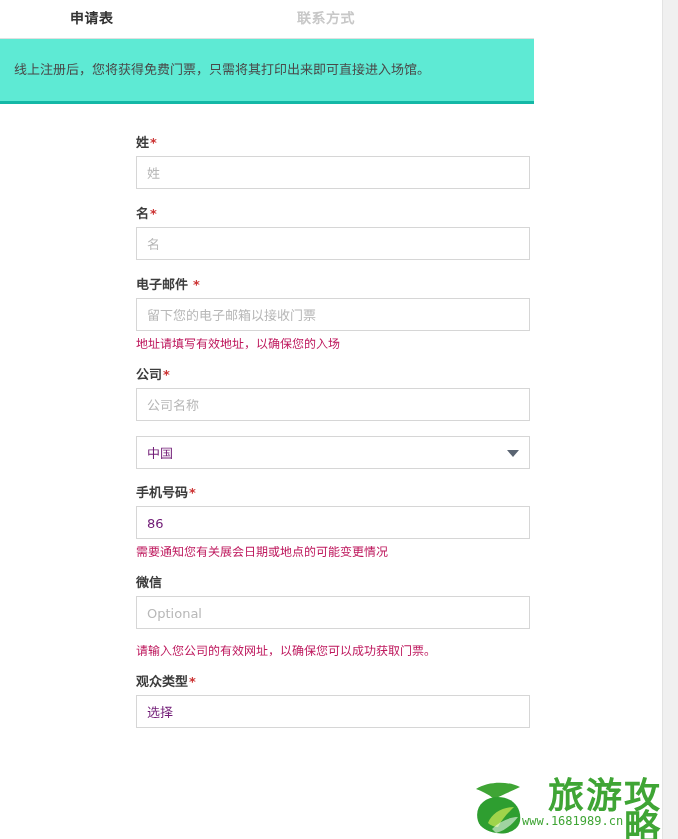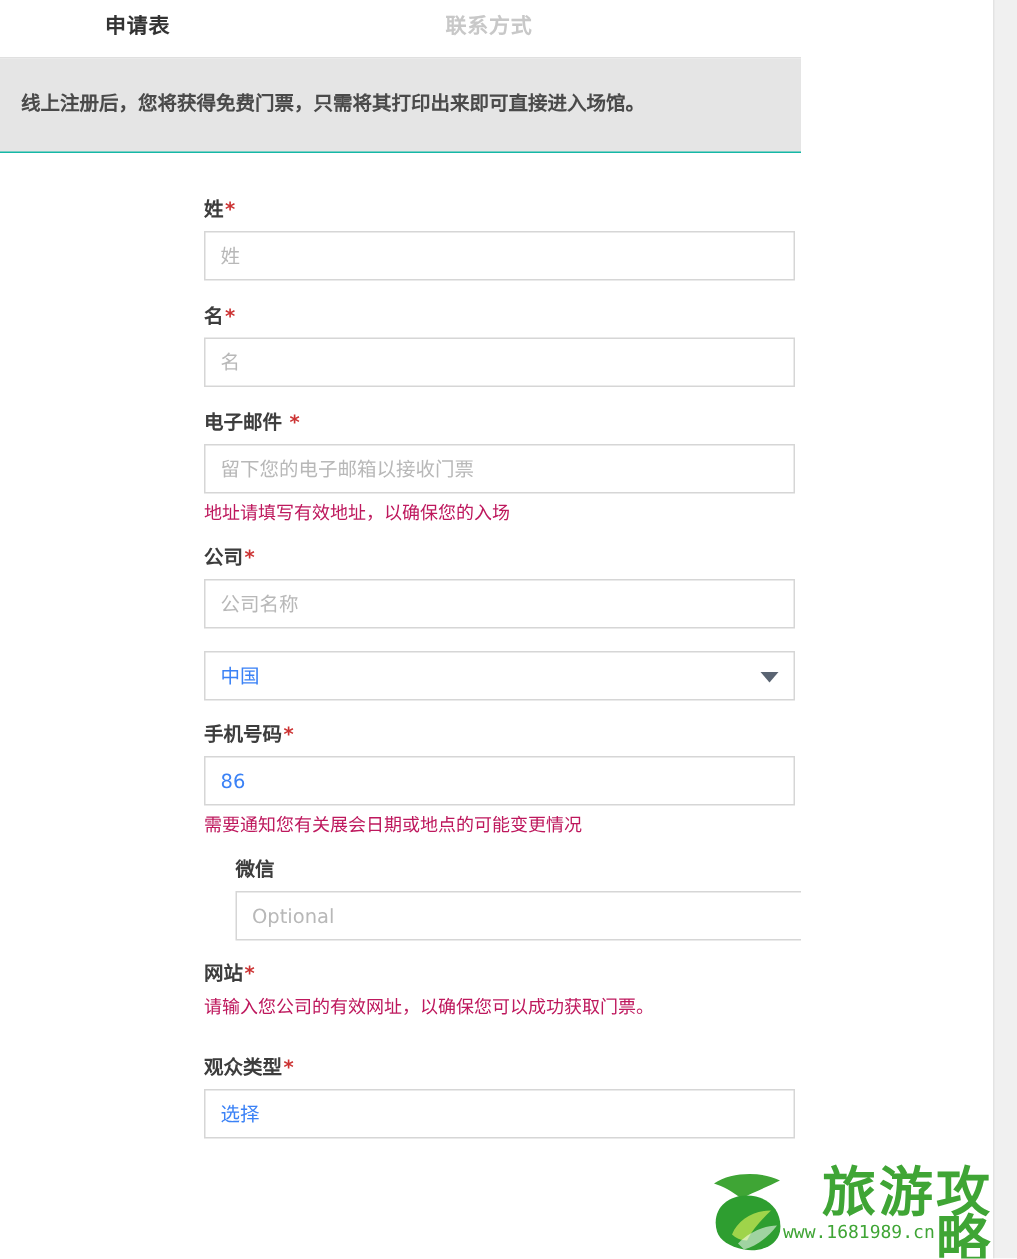--- a/index.html
+++ b/index.html
@@ -66,24 +66,23 @@
   }
   .tab.t3 {
     left: 541px;
     color: #d2d2d2;
     font-weight: bold;
   }
 
   
   .notice {
     height: 62px;
-    border-bottom: 1px solid #14b8a6;
-    background: #e5e5e5;
-    position: relative;
-    font-weight: bold;
+    border-bottom: 3px solid #14b8a6;
+    background: #5eead4;
+    position: relative;
   }
   .notice-text {
     position: absolute;
     left: 14px;
     top: 22px;
     font-size: 13px;
     line-height: 18px;
     color: #4a4a4a;
   }
 
@@ -130,21 +129,21 @@
   .control .txt {
     position: absolute;
     left: 10px;
     top: 8px;
     font-size: 13px;
     line-height: 17px;
     color: #b8b8b8;
     white-space: nowrap;
   }
   .control .txt.value {
-    color: #3b82f6;
+    color: #701a75;
   }
   .caret {
     position: absolute;
     right: 10px;
     top: 13px;
     width: 0;
     height: 0;
     border-left: 6px solid transparent;
     border-right: 6px solid transparent;
     border-top: 7px solid #5a6472;
@@ -157,23 +156,23 @@
     white-space: nowrap;
   }
 
   
   .f-lastname   { margin-top: 30px; }
   .f-firstname  { margin-top: 16px; }
   .f-email      { margin-top: 16px; }
   .f-company    { margin-top: 14px; }
   .f-country    { margin-top: 15px; }
   .f-mobile     { margin-top: 15px; }
-  .f-wechat     { margin-top: 14px; margin-left: 21px; }
+  .f-wechat     { margin-top: 14px; }
   .f-website    { margin-top: 14px; }
-  .f-visitor    { margin-top: 25px; }
+  .f-visitor    { margin-top: 14px; }
 
   
   .watermark {
     position: absolute;
     right: 16px;
     bottom: 0;
     width: 194px;
     height: 62px;
     pointer-events: none;
     z-index: 20;
@@ -269,21 +268,20 @@
     </div>
 
     <div class="field f-wechat">
       <div class="field-label">微信</div>
       <div class="control">
         <span class="txt">Optional</span>
       </div>
     </div>
 
     <div class="field f-website">
-      <div class="field-label"><span>网站</span><span class="req">*</span></div>
       <div class="hint">请输入您公司的有效网址，以确保您可以成功获取门票。</div>
     </div>
 
     <div class="field f-visitor">
       <div class="field-label"><span>观众类型</span><span class="req">*</span></div>
       <div class="control">
         <span class="txt value">选择</span>
       </div>
     </div>
 

